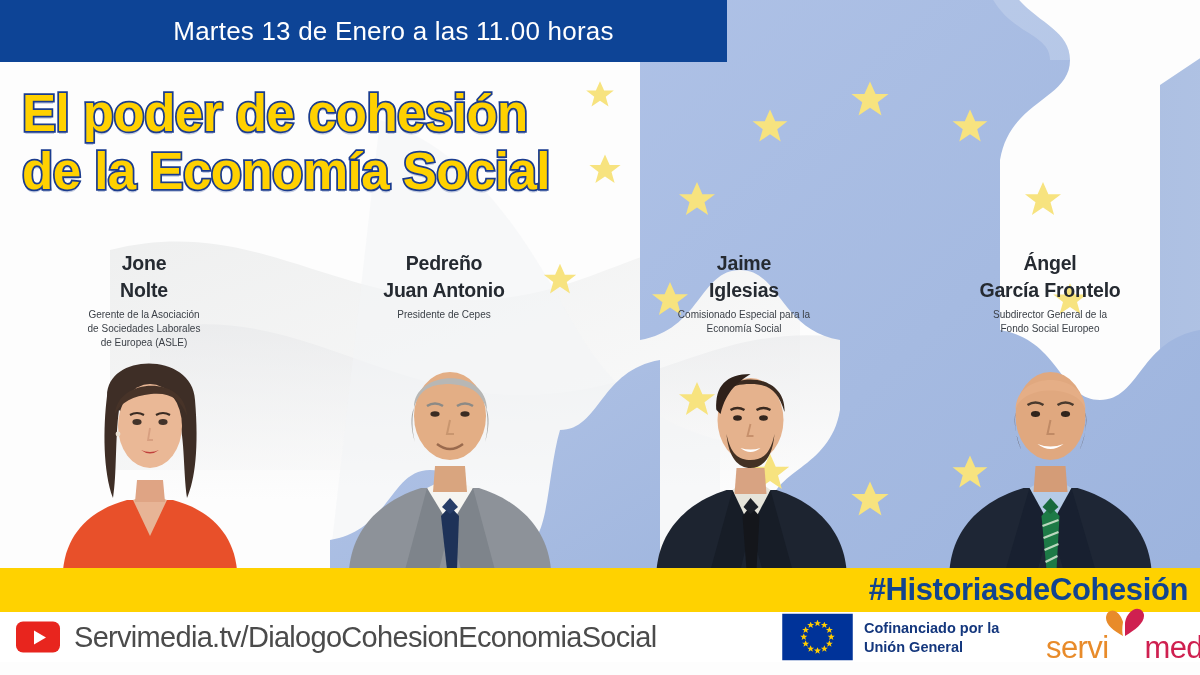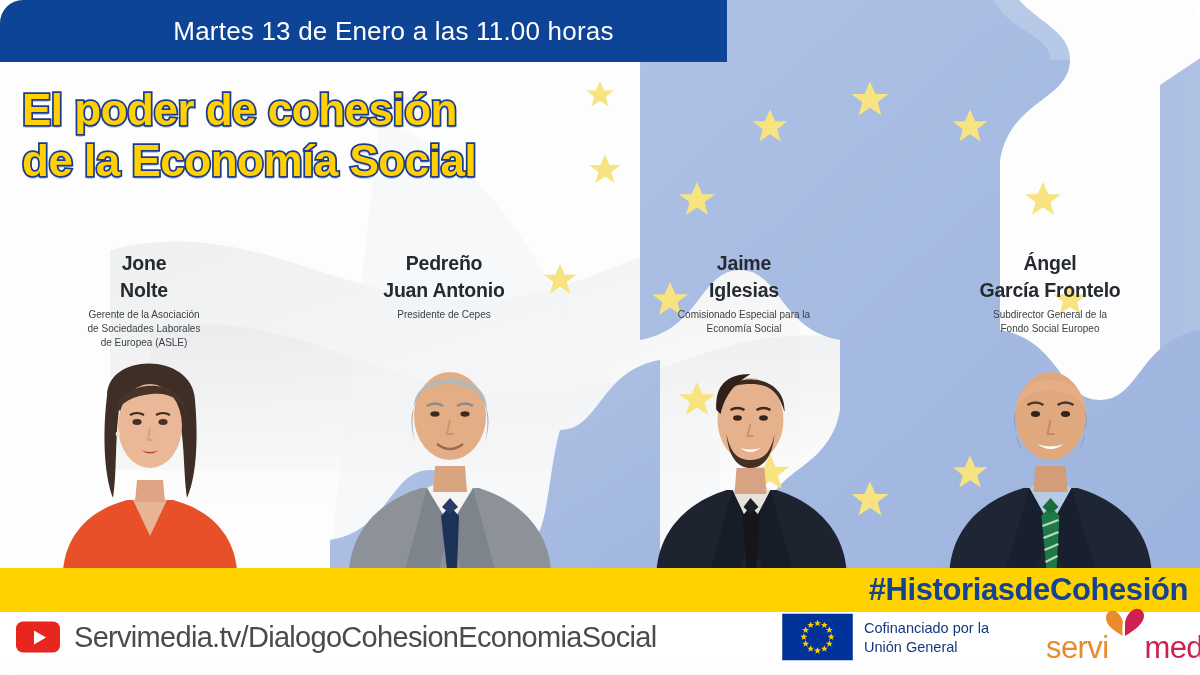--- a/index.html
+++ b/index.html
@@ -8,21 +8,20 @@
     font-family:"Liberation Sans", sans-serif;
     background:#ffffff;
     overflow:hidden;
     position:relative;
   }
   .poster {
     position:absolute; inset:0;
     width:1200px; height:675px;
     overflow:hidden;
     background:#fdfdfd;
-    border-radius:23px;
   }
 
   
   .bg-layer { position:absolute; inset:0; }
   .bg-svg { position:absolute; top:0; left:0; width:1200px; height:675px; }
 
   
   .date-banner {
     position:absolute; left:0; top:0;
     width:727px; height:62px;
@@ -39,21 +38,21 @@
     padding-left:60px;
   }
 
   
   .title-block {
     position:absolute; left:22px; top:88px;
     z-index:6;
     line-height:1.02;
   }
   .title-line {
-    font-size:44px;
+    font-size:51px;
     font-weight:bold;
     color:#FFD100;
     letter-spacing:-0.5px;
     white-space:nowrap;
     -webkit-text-stroke:3.5px #1b3c8e;
     paint-order:stroke fill;
     text-shadow:0 3px 0 rgba(27,60,142,.25);
   }
   .title-line + .title-line { margin-top:6px; }
 
@@ -127,21 +126,21 @@
     letter-spacing:-.7px; white-space:nowrap;
   }
 
   
   .eu-logo {
     position:absolute; left:782px; top:50%; transform:translateY(-50%);
     display:flex; align-items:center; gap:11px;
   }
   .eu-flag { width:71px; height:47px; display:block; }
   .eu-text {
-    font-size:14.5px; color:#14377d; line-height:1.3; font-weight:400;
+    font-size:14.5px; color:#14377d; line-height:1.3; font-weight:700;
     white-space:nowrap;
   }
 
   
   .sm-logo {
     position:absolute; right:16px; top:50%; transform:translateY(-50%);
     width:138px; height:56px;
   }
   .sm-heart { position:absolute; left:56px; top:-2px; }
   .sm-word {

